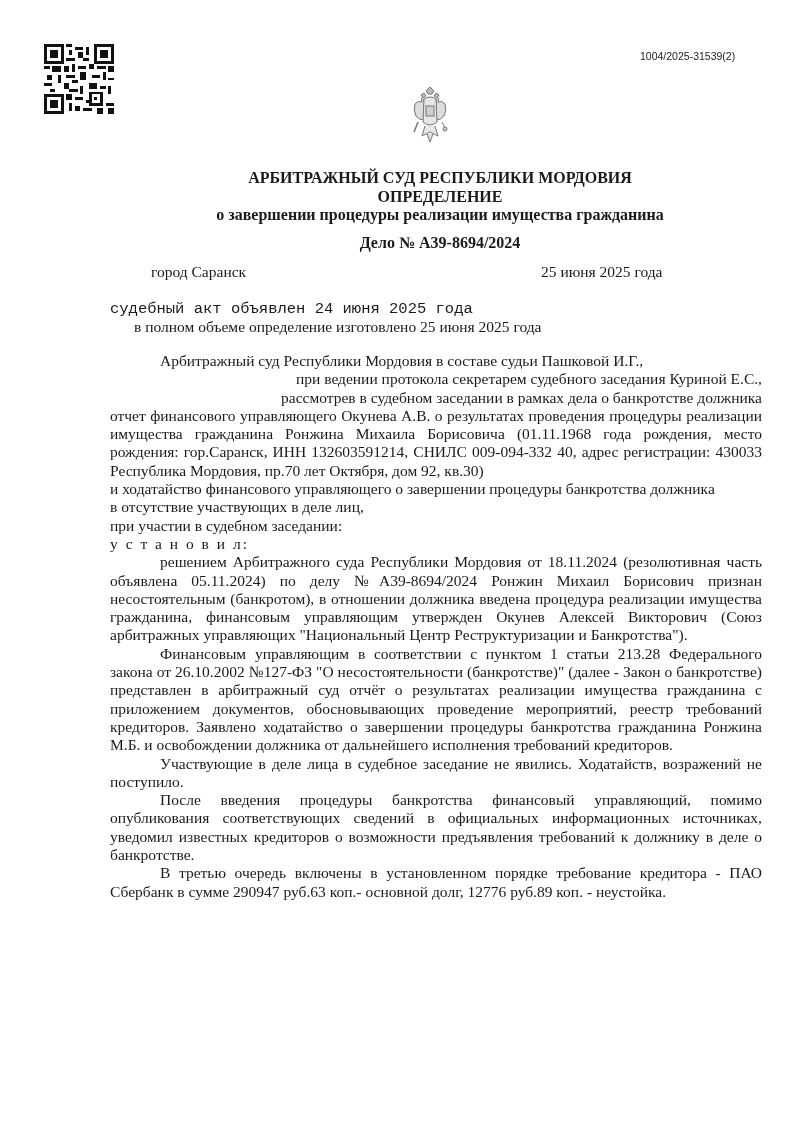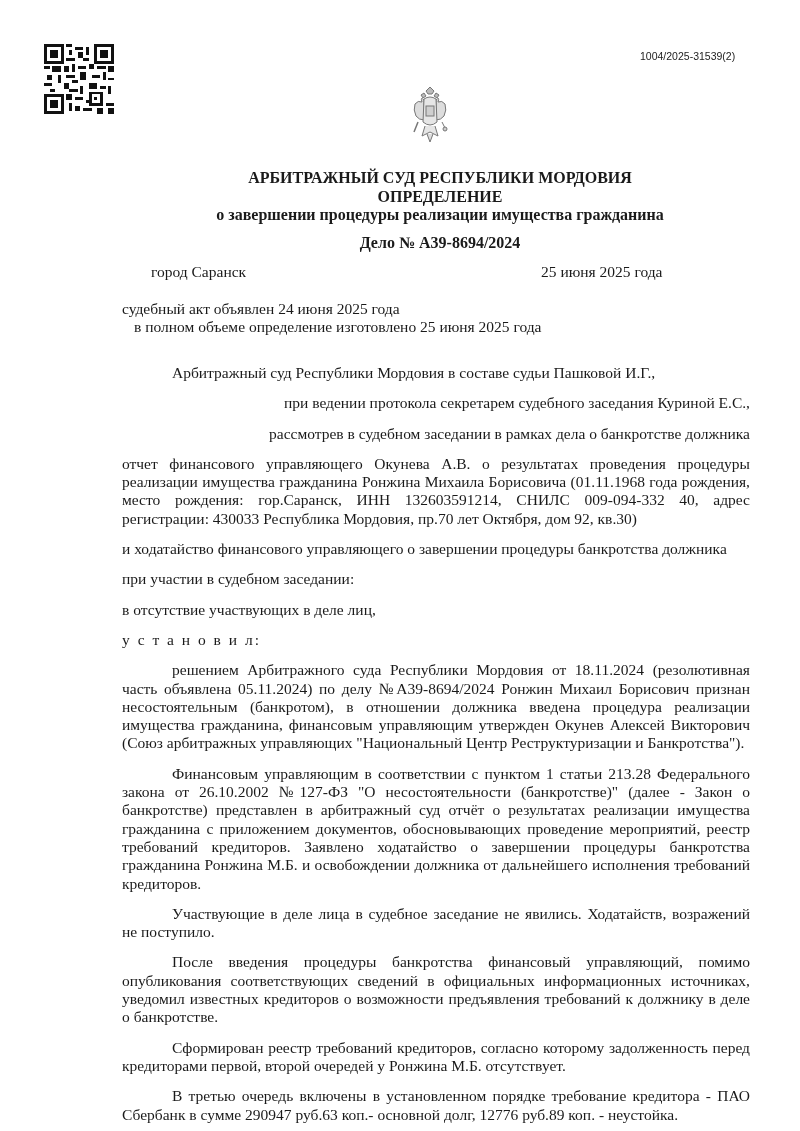--- a/index.html
+++ b/index.html
@@ -9,21 +9,21 @@
     .docnum { position: absolute; left: 640px; top: 50px; font-family: "Liberation Sans", sans-serif;
               font-size: 10.5px; color: #222; }
     .emblem { position: absolute; left: 410px; top: 86px; width: 40px; height: 58px; }
     .hdr { position: absolute; left: 0; width: 800px; text-align: center; font-weight: bold; font-size: 16px; }
     .court { top: 169px; left: 40px; }
     .dtype { top: 188px; left: 40px; }
     .dsub { top: 206px; left: 40px; }
     .caseno { top: 234px; left: 40px; }
     .line { position: absolute; font-size: 15.5px; white-space: nowrap; }
     .body { position: absolute; left: 110px; top: 352px; width: 652px; font-size: 15.5px; line-height: 18.3px; }
-    .body p { margin: 12px; text-align: justify; }
+    .body p { margin: 0; text-align: justify; }
     .ind { text-indent: 50px; }
     .center { text-align: left; letter-spacing: 2px; }
   </style>
 </head>
 <body>
 
 <svg class="qr" viewBox="0 0 25 25" shape-rendering="crispEdges">
   <rect x="0" y="0" width="7" height="7" fill="#111"></rect>
     <rect x="1" y="1" width="5" height="5" fill="#fff"></rect>
     <rect x="2" y="2" width="3" height="3" fill="#111"></rect>
@@ -99,31 +99,30 @@
   </g>
 </svg>
 
 <div class="hdr court">АРБИТРАЖНЫЙ СУД РЕСПУБЛИКИ МОРДОВИЯ</div>
 <div class="hdr dtype">ОПРЕДЕЛЕНИЕ</div>
 <div class="hdr dsub">о завершении процедуры реализации имущества гражданина</div>
 <div class="hdr caseno">Дело № А39-8694/2024</div>
 
 <div class="line" style="left:110px; top:263px;margin-left:41px;">город  Саранск</div>
 <div class="line" style="left:541px; top:263px;">25 июня 2025 года</div>
-<div class="line" style="left:122px; top:300px;">судебный акт объявлен 24 июня 2025 года</div>
+<div class="line" style="left:110px; top:300px;font-family:Liberation Mono, monospace;">судебный акт объявлен 24 июня 2025 года</div>
 <div class="line" style="left:110px; top:318px;margin-left:24px;">в полном объеме определение изготовлено 25 июня 2025 года</div>
 
 <div class="body">
   <p class="ind" style="text-align:left">Арбитражный суд Республики Мордовия в составе судьи  Пашковой И.Г.,</p>
   <p style="text-align:right">при ведении протокола секретарем судебного заседания Куриной Е.С.,</p>
   <p style="text-align:right">рассмотрев в судебном заседании в   рамках дела о банкротстве должника</p>
   <p>отчет финансового управляющего Окунева А.В. о результатах проведения процедуры реализации имущества гражданина Ронжина Михаила Борисовича (01.11.1968 года рождения, место рождения: гор.Саранск,  ИНН 132603591214, СНИЛС 009-094-332 40, адрес регистрации: 430033 Республика Мордовия, пр.70 лет Октября, дом 92, кв.30)</p>
   <p style="text-align:left">и ходатайство финансового управляющего о завершении процедуры банкротства должника</p>
+  <p style="text-align:left">в отсутствие участвующих в деле лиц,</p>
   <p style="text-align:left">при участии в судебном заседании:</p>
-  <p style="text-align:left">в отсутствие участвующих в деле лиц,</p>
   <p class="center">у с т а н о в и л:</p>
   <p class="ind">решением Арбитражного суда Республики Мордовия от 18.11.2024  (резолютивная часть объявлена 05.11.2024) по делу №А39-8694/2024  Ронжин Михаил Борисович признан несостоятельным (банкротом), в отношении должника введена процедура реализации имущества гражданина, финансовым управляющим утвержден Окунев Алексей Викторович (Союз арбитражных управляющих "Национальный Центр Реструктуризации и Банкротства").</p>
   <p class="ind">Финансовым управляющим в соответствии с пунктом 1 статьи 213.28 Федерального закона от 26.10.2002 №127-ФЗ "О несостоятельности (банкротстве)" (далее - Закон о банкротстве)  представлен в арбитражный суд отчёт о результатах реализации имущества гражданина с приложением документов, обосновывающих проведение мероприятий, реестр требований  кредиторов. Заявлено ходатайство о завершении процедуры банкротства гражданина Ронжина М.Б. и освобождении должника от дальнейшего исполнения требований  кредиторов.</p>
   <p class="ind">Участвующие в деле лица в судебное заседание не явились. Ходатайств, возражений не поступило.</p>
   <p class="ind">После введения процедуры банкротства финансовый  управляющий, помимо опубликования соответствующих сведений в официальных информационных источниках, уведомил известных кредиторов о возможности  предъявления  требований к должнику в деле о банкротстве.</p>
-  <p class="ind">Сформирован реестр требований  кредиторов, согласно которому задолженность перед кредиторами первой, второй  очередей у Ронжина М.Б. отсутствует.</p>
   <p class="ind">В  третью очередь  включены в установленном порядке требование кредитора -   ПАО Сбербанк  в сумме 290947 руб.63 коп.- основной долг, 12776 руб.89 коп. - неустойка.</p>
 </div>
 
 </body></html>

